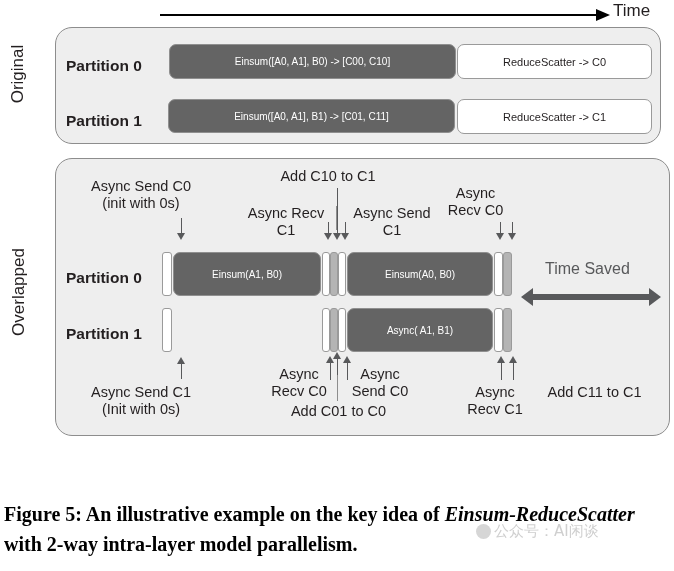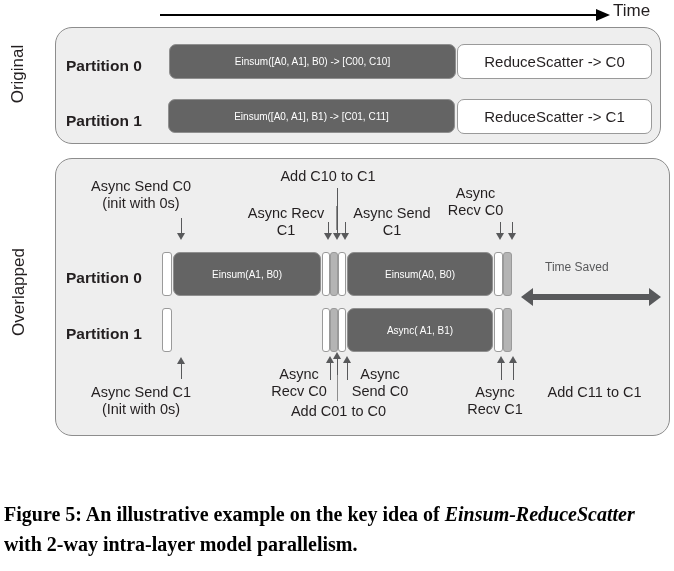--- a/index.html
+++ b/index.html
@@ -121,21 +121,21 @@
   .bar-dark {
     background: #646464;
     border: 1px solid #8f8f8f;
     color: #ffffff;
     font-size: 10px;
   }
   .bar-white {
     background: #ffffff;
     border: 1.2px solid #9a9a9a;
     color: #231f20;
-    font-size: 15px;
+    font-size: 11px;
   }
 
   
   .slab {
     position: absolute;
     box-sizing: border-box;
     border-radius: 3px;
     border: 1.1px solid #9a9a9a;
   }
   .slab-white { background: #ffffff; }
@@ -203,21 +203,21 @@
   .dbl-arrow .left-head {
     left: 0;
     border-right: 12px solid #58595b;
   }
   .dbl-arrow .right-head {
     right: 0;
     border-left: 12px solid #58595b;
   }
   .time-saved-label {
     position: absolute;
-    font-size: 12px;
+    font-size: 16px;
     color: #58595b;
     white-space: nowrap;
   }
 
   
   .caption {
     position: absolute;
     left: 4px;
     top: 499px;
     width: 668px;
@@ -378,14 +378,17 @@
     <div class="shaft" style="top:6px; height:18px;"></div>
   </div>
   <div class="anno" style="left:452px; top:384px; width:86px;">Async
 Recv C1</div>
   <div class="anno" style="left:532px; top:384px; width:125px;">Add C11 to C1</div>
 
   <div class="caption">
     <span>Figure 5: An illustrative example on the key idea of </span><i>Einsum-ReduceScatter</i><span> with 2-way intra-layer model parallelism.</span>
   </div>
 
+  <div class="watermark">
+    <span class="wm-dot"></span><span>公众号：AI闲谈</span>
+  </div>
 
 </div>
 
 </body></html>

